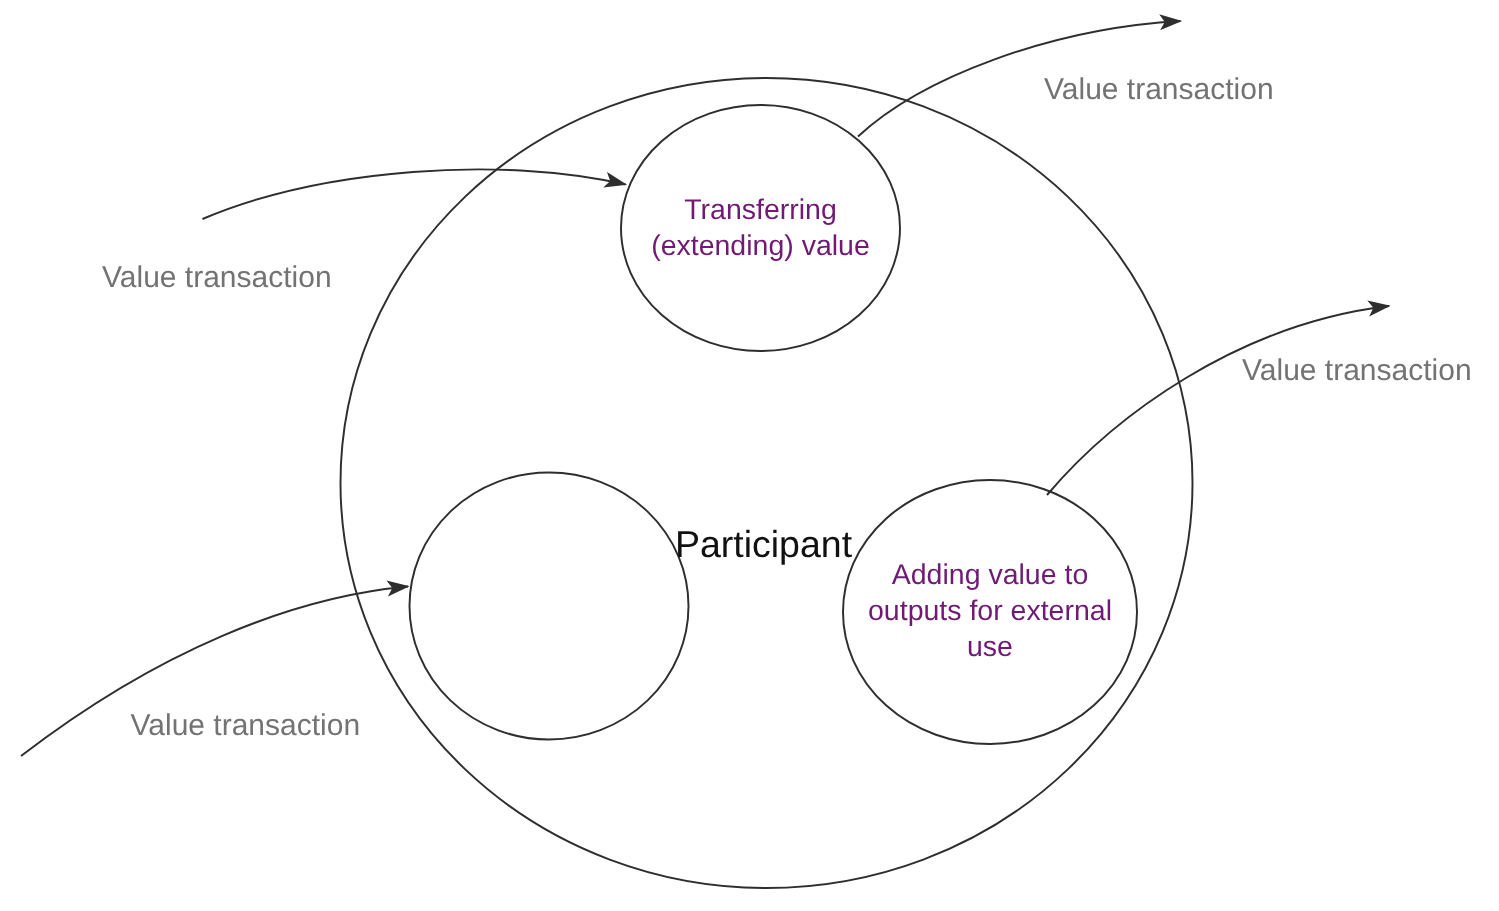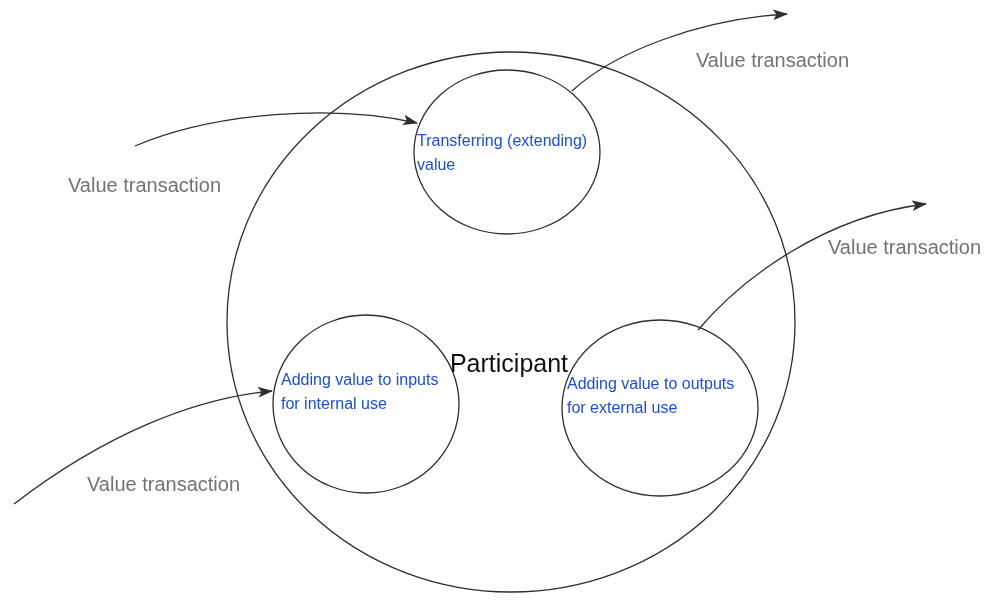--- a/index.html
+++ b/index.html
@@ -22,24 +22,24 @@
   }
   .label {
     position: absolute;
     color: #737373;
     font-size: 20px;
     line-height: 23px;
     white-space: nowrap;
   }
   .node-label {
     position: absolute;
-    color: #1d4ed8;
-    font-size: 16px;
+    color: #701a75;
+    font-size: 19px;
     line-height: 23.5px;
-    text-align: left;
+    text-align: center;
   }
   .node-label.three-line { line-height: 24px; }
   .title-label {
     position: absolute;
     color: #111111;
     font-size: 25px;
     line-height: 28px;
     text-align: center;
     margin-top: 42px;
   }
@@ -64,21 +64,20 @@
 
     <path d="M 135 146 C 215 112, 335 104, 417 123" fill="none" stroke="#2e2e2e" stroke-width="1.3" marker-end="url(#arrowhead)"></path>
     <path d="M 572 91 C 614 52, 700 19, 787 14" fill="none" stroke="#2e2e2e" stroke-width="1.3" marker-end="url(#arrowhead)"></path>
     <path d="M 698 330 C 742 278, 825 216, 926 204" fill="none" stroke="#2e2e2e" stroke-width="1.3" marker-end="url(#arrowhead)"></path>
     <path d="M 14 504 C 105 434, 195 398, 272 391" fill="none" stroke="#2e2e2e" stroke-width="1.3" marker-end="url(#arrowhead)"></path>
   </svg>
 
   <div class="title-label" style="left:429px; top:307px; width:160px;">Participant</div>
 
   <div class="node-label" style="left:417px; top:129px; width:180px;">Transferring (extending) value</div>
-  <div class="node-label three-line" style="left:281px; top:368px; width:170px;">Adding value to inputs for internal use</div>
   <div class="node-label three-line" style="left:567px; top:372px; width:186px;">Adding value to outputs for external use</div>
 
   <div class="label" style="left:68px; top:174px;">Value transaction</div>
   <div class="label" style="left:696px; top:49px;">Value transaction</div>
   <div class="label" style="left:828px; top:236px;">Value transaction</div>
   <div class="label" style="left:87px; top:473px;">Value transaction</div>
 
 </div>
 
 </body></html>

